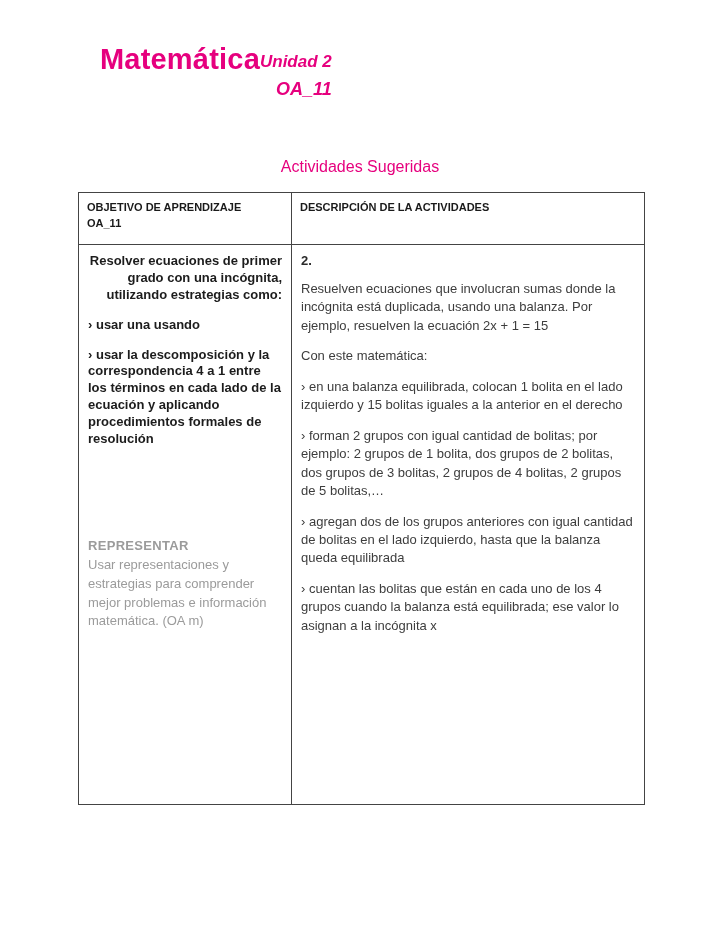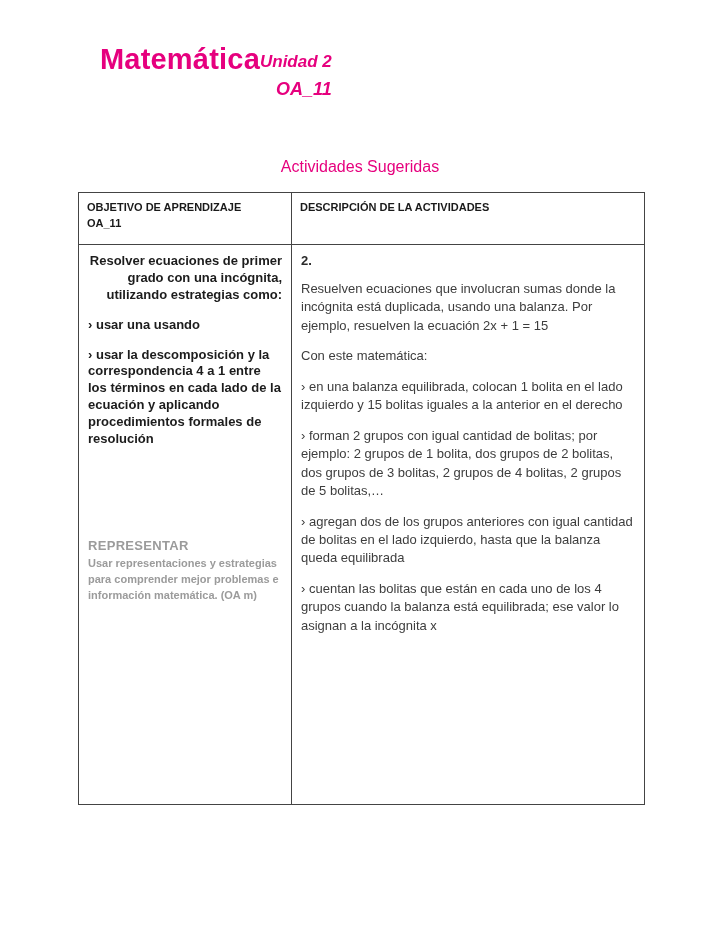--- a/index.html
+++ b/index.html
@@ -81,22 +81,22 @@
     height: 560px;
     padding: 8px 9px;
     font-size: 13px;
   }
   .objective-cell { color: #1c1c1c; font-weight: bold; }
   .objective-intro { line-height: 1.3; margin-bottom: 13px; text-align: right; }
   .objective-bullet { line-height: 1.3; margin-bottom: 13px; }
   .represent-block { margin-top: 90px; color: #9b9b9b; font-weight: bold; }
   .represent-title { font-size: 13px; letter-spacing: 0.3px; }
   .represent-text {
-    font-size: 11px;
-    font-weight: bold;
+    font-size: 13px;
+    font-weight: normal;
     line-height: 1.45;
     margin-top: 3px;
     color: #9b9b9b;
   }
   .description-cell { color: #3d3d3d; font-weight: normal; }
   .activity-number { font-weight: bold; color: #2a2a2a; margin-bottom: 12px; }
   .activity-paragraph { line-height: 1.42; margin-bottom: 12px; }
 </style>
 </head>
 <body>

